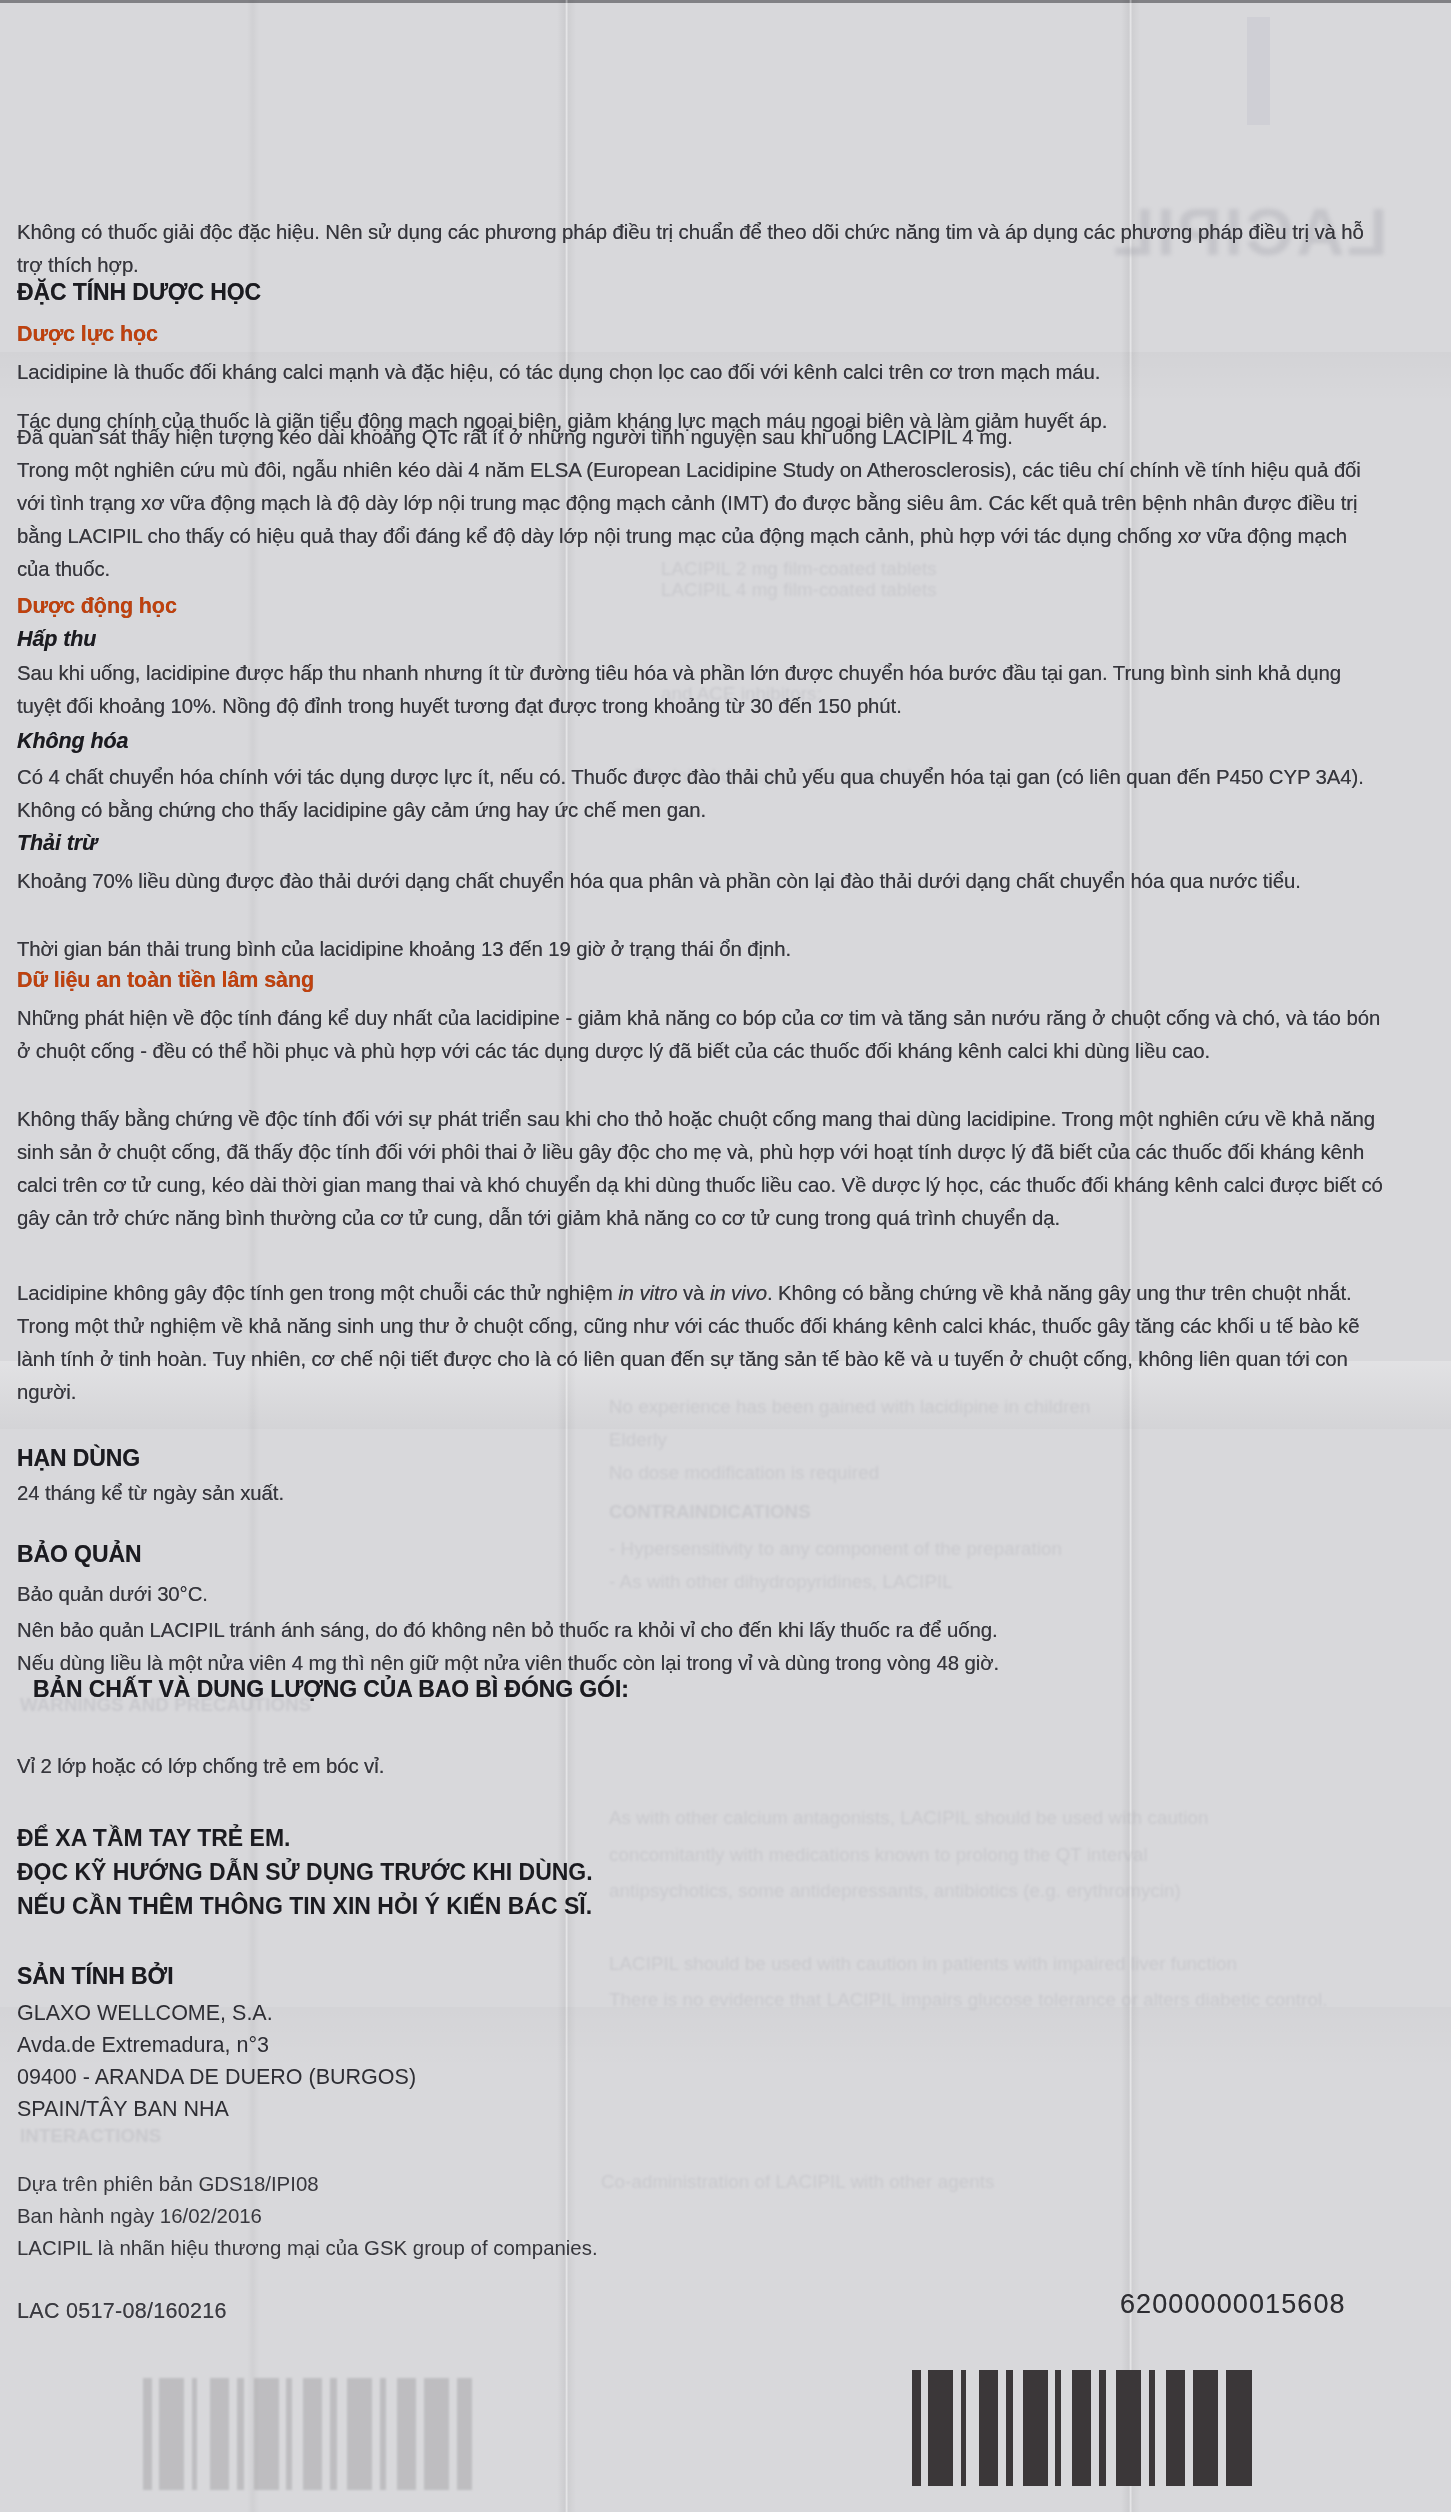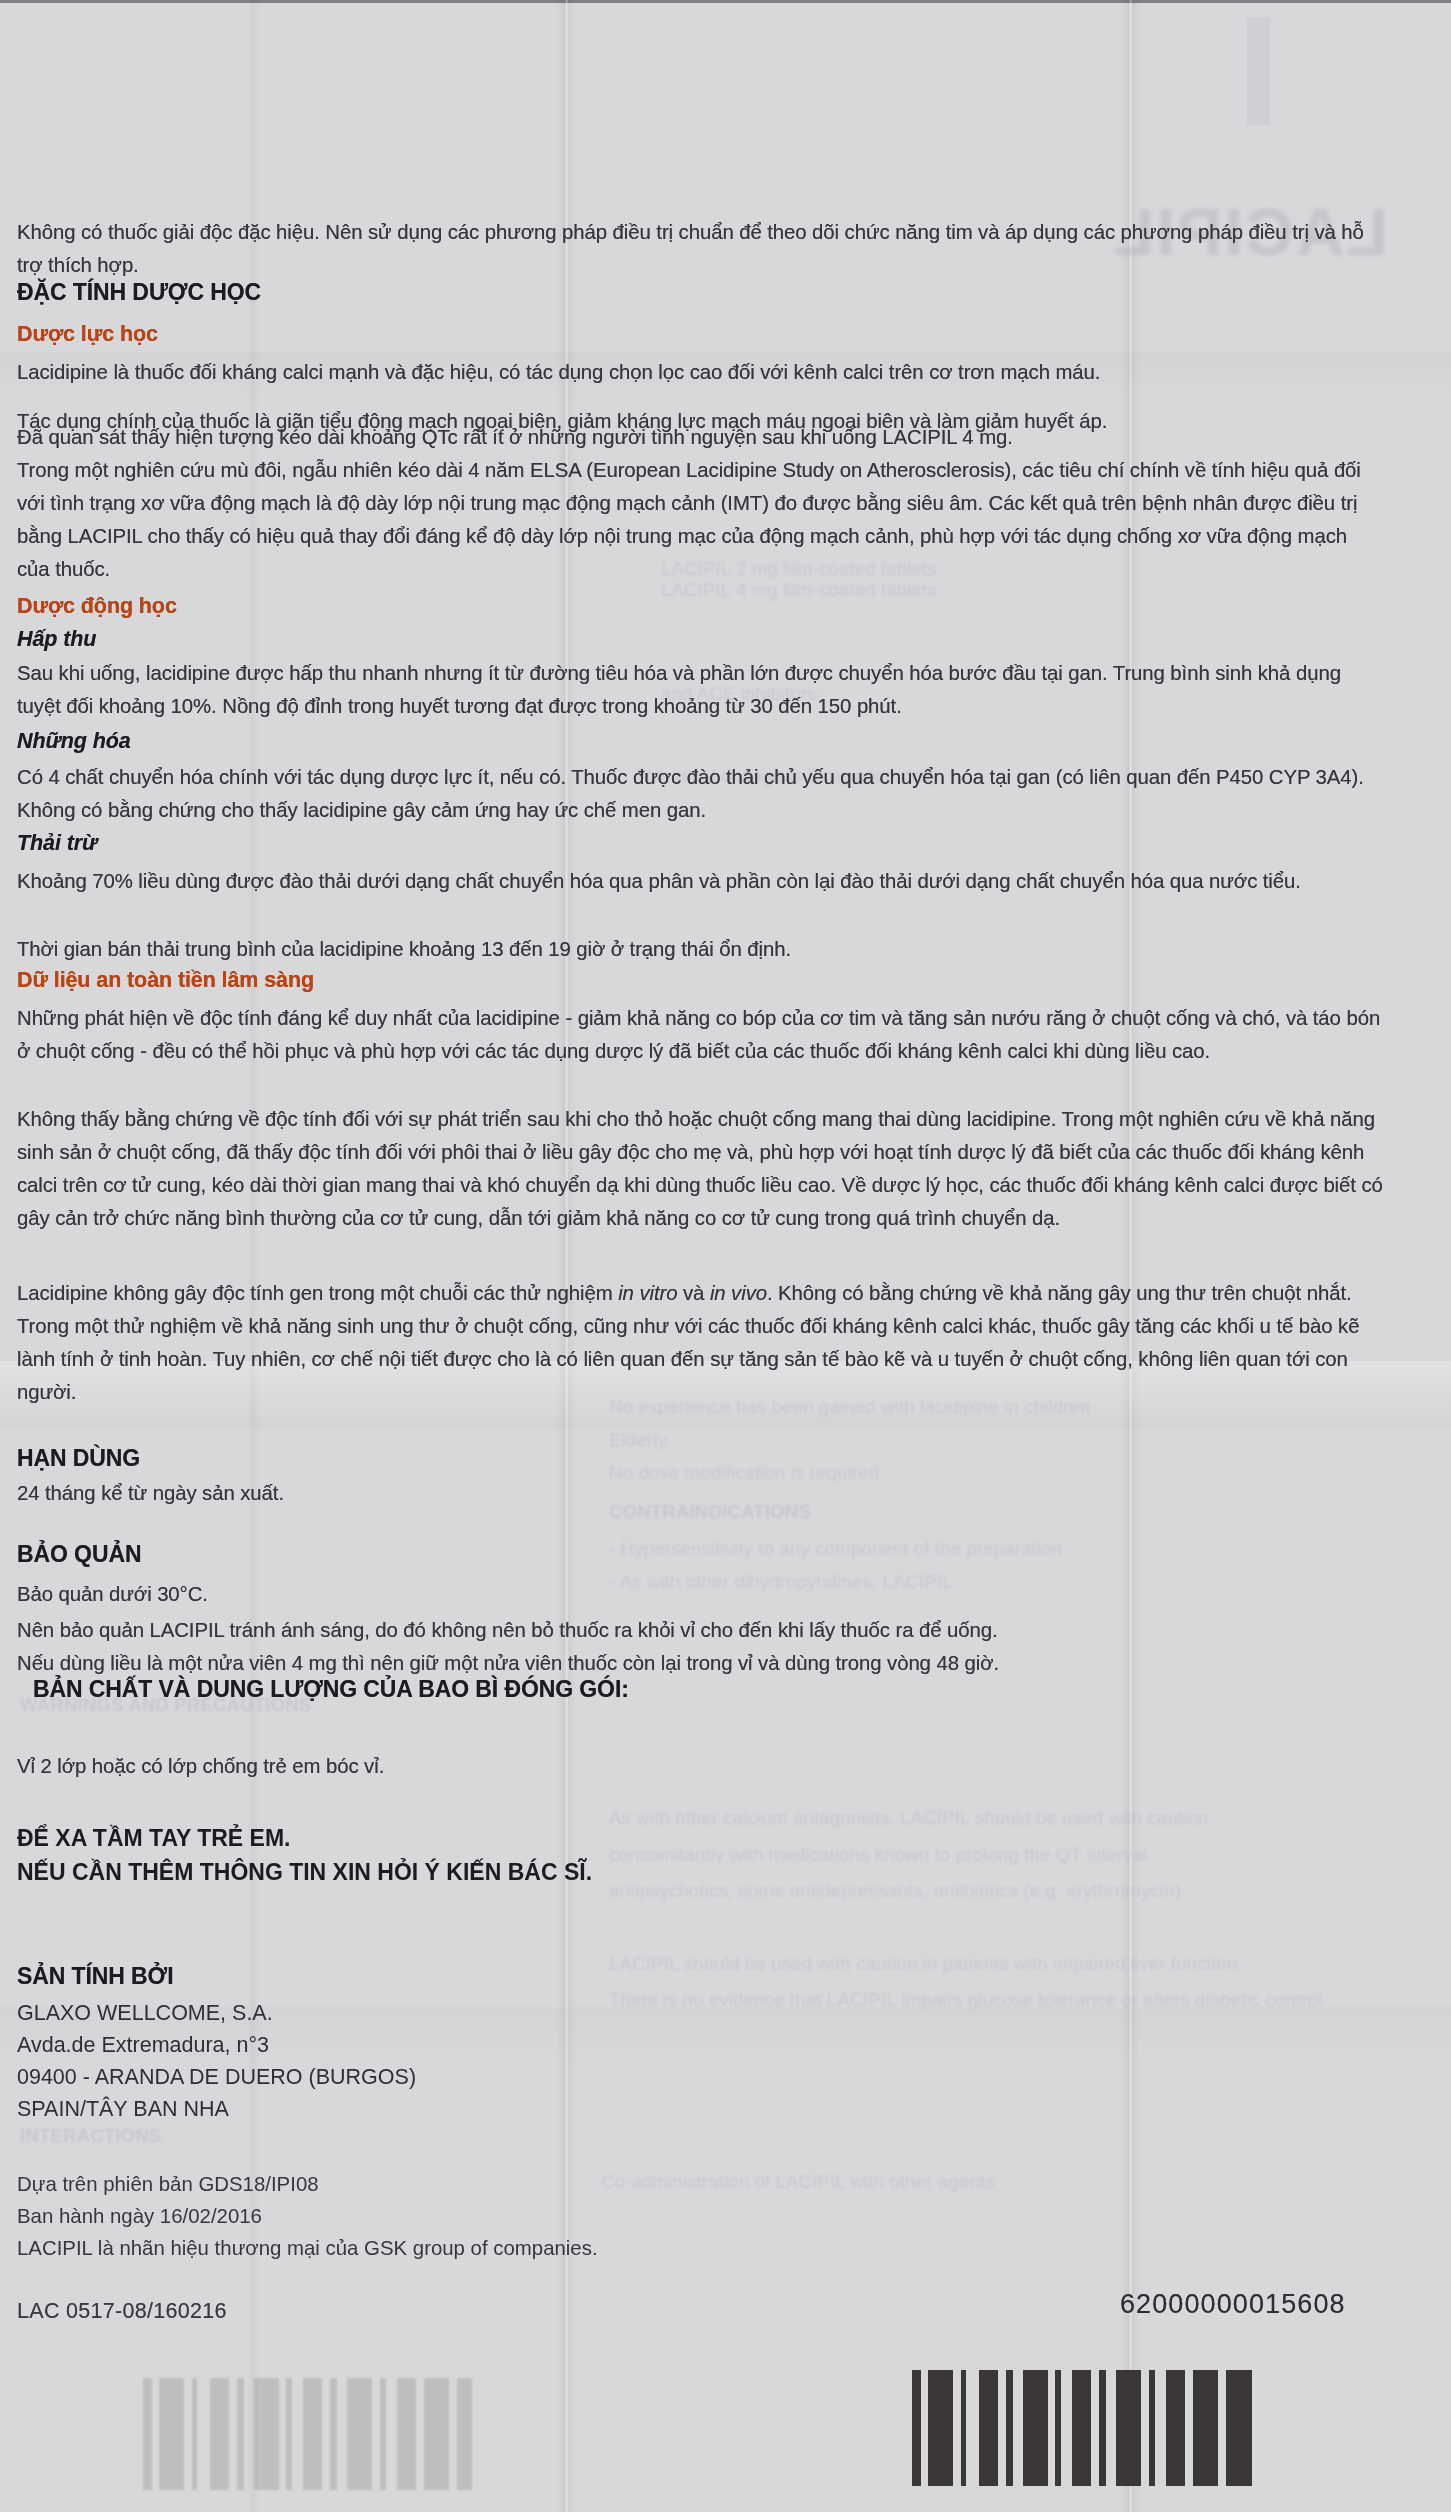--- a/index.html
+++ b/index.html
@@ -105,21 +105,21 @@
 
   <div class="h2" style="top:322px;">Dược lực học</div>
   <div class="p" style="top:356px;">Lacidipine là thuốc đối kháng calci mạnh và đặc hiệu, có tác dụng chọn lọc cao đối với kênh calci trên cơ trơn mạch máu.</div>
   <div class="p" style="top:389px;margin-top:16px;">Tác dụng chính của thuốc là giãn tiểu động mạch ngoại biên, giảm kháng lực mạch máu ngoại biên và làm giảm huyết áp.</div>
   <div class="p" style="top:421px;">Đã quan sát thấy hiện tượng kéo dài khoảng QTc rất ít ở những người tình nguyện sau khi uống LACIPIL 4 mg.</div>
   <div class="p" style="top:454px;">Trong một nghiên cứu mù đôi, ngẫu nhiên kéo dài 4 năm ELSA (European Lacidipine Study on Atherosclerosis), các tiêu chí chính về tính hiệu quả đối với tình trạng xơ vữa động mạch là độ dày lớp nội trung mạc động mạch cảnh (IMT) đo được bằng siêu âm. Các kết quả trên bệnh nhân được điều trị bằng LACIPIL cho thấy có hiệu quả thay đổi đáng kể độ dày lớp nội trung mạc của động mạch cảnh, phù hợp với tác dụng chống xơ vữa động mạch của thuốc.</div>
 
   <div class="h2" style="top:594px;">Dược động học</div>
   <div class="h3" style="top:627px;">Hấp thu</div>
   <div class="p" style="top:657px;">Sau khi uống, lacidipine được hấp thu nhanh nhưng ít từ đường tiêu hóa và phần lớn được chuyển hóa bước đầu tại gan. Trung bình sinh khả dụng tuyệt đối khoảng 10%. Nồng độ đỉnh trong huyết tương đạt được trong khoảng từ 30 đến 150 phút.</div>
-  <div class="h3" style="top:729px;">Những hóa</div>
+  <div class="h3" style="top:729px;">Không hóa</div>
   <div class="p" style="top:761px;">Có 4 chất chuyển hóa chính với tác dụng dược lực ít, nếu có. Thuốc được đào thải chủ yếu qua chuyển hóa tại gan (có liên quan đến P450 CYP 3A4). Không có bằng chứng cho thấy lacidipine gây cảm ứng hay ức chế men gan.</div>
   <div class="h3" style="top:831px;">Thải trừ</div>
   <div class="p" style="top:865px;">Khoảng 70% liều dùng được đào thải dưới dạng chất chuyển hóa qua phân và phần còn lại đào thải dưới dạng chất chuyển hóa qua nước tiểu.</div>
   <div class="p" style="top:933px;">Thời gian bán thải trung bình của lacidipine khoảng 13 đến 19 giờ ở trạng thái ổn định.</div>
 
   <div class="h2" style="top:968px;">Dữ liệu an toàn tiền lâm sàng</div>
   <div class="p" style="top:1002px;">Những phát hiện về độc tính đáng kể duy nhất của lacidipine - giảm khả năng co bóp của cơ tim và tăng sản nướu răng ở chuột cống và chó, và táo bón ở chuột cống - đều có thể hồi phục và phù hợp với các tác dụng dược lý đã biết của các thuốc đối kháng kênh calci khi dùng liều cao.</div>
   <div class="p" style="top:1103px;">Không thấy bằng chứng về độc tính đối với sự phát triển sau khi cho thỏ hoặc chuột cống mang thai dùng lacidipine. Trong một nghiên cứu về khả năng sinh sản ở chuột cống, đã thấy độc tính đối với phôi thai ở liều gây độc cho mẹ và, phù hợp với hoạt tính dược lý đã biết của các thuốc đối kháng kênh calci trên cơ tử cung, kéo dài thời gian mang thai và khó chuyển dạ khi dùng thuốc liều cao. Về dược lý học, các thuốc đối kháng kênh calci được biết có gây cản trở chức năng bình thường của cơ tử cung, dẫn tới giảm khả năng co cơ tử cung trong quá trình chuyển dạ.</div>
   <div class="p" style="top:1277px;"><span>Lacidipine không gây độc tính gen trong một chuỗi các thử nghiệm </span><i>in vitro</i><span> và </span><i>in vivo</i><span>. Không có bằng chứng về khả năng gây ung thư trên chuột nhắt. Trong một thử nghiệm về khả năng sinh ung thư ở chuột cống, cũng như với các thuốc đối kháng kênh calci khác, thuốc gây tăng các khối u tế bào kẽ lành tính ở tinh hoàn. Tuy nhiên, cơ chế nội tiết được cho là có liên quan đến sự tăng sản tế bào kẽ và u tuyến ở chuột cống, không liên quan tới con người.</span></div>
 
@@ -129,20 +129,21 @@
   <div class="h1" style="top:1541px;">BẢO QUẢN</div>
   <div class="p" style="top:1578px;">Bảo quản dưới 30°C.</div>
   <div class="p" style="top:1614px;">Nên bảo quản LACIPIL tránh ánh sáng, do đó không nên bỏ thuốc ra khỏi vỉ cho đến khi lấy thuốc ra để uống.</div>
   <div class="p" style="top:1647px;">Nếu dùng liều là một nửa viên 4 mg thì nên giữ một nửa viên thuốc còn lại trong vỉ và dùng trong vòng 48 giờ.</div>
 
   <div class="h1" style="top:1676px;margin-left:16px;">BẢN CHẤT VÀ DUNG LƯỢNG CỦA BAO BÌ ĐÓNG GÓI:</div>
   <div class="p" style="top:1750px;">Vỉ 2 lớp hoặc có lớp chống trẻ em bóc vỉ.</div>
 
   <div class="caps-block" style="position:absolute;left:17px;top:1821px;width:1366px;">
     <div>ĐỂ XA TẦM TAY TRẺ EM.</div>
+    <div>ĐỌC KỸ HƯỚNG DẪN SỬ DỤNG TRƯỚC KHI DÙNG.</div>
     <div>NẾU CẦN THÊM THÔNG TIN XIN HỎI Ý KIẾN BÁC SĨ.</div>
   </div>
 
   <div class="h1" style="top:1963px;">SẢN TÍNH BỞI</div>
   <div class="addr-block" style="position:absolute;left:17px;top:1997px;width:1366px;">
     <div>GLAXO WELLCOME, S.A.</div>
     <div>Avda.de Extremadura, n°3</div>
     <div>09400 - ARANDA DE DUERO (BURGOS)</div>
     <div>SPAIN/TÂY BAN NHA</div>
   </div>

